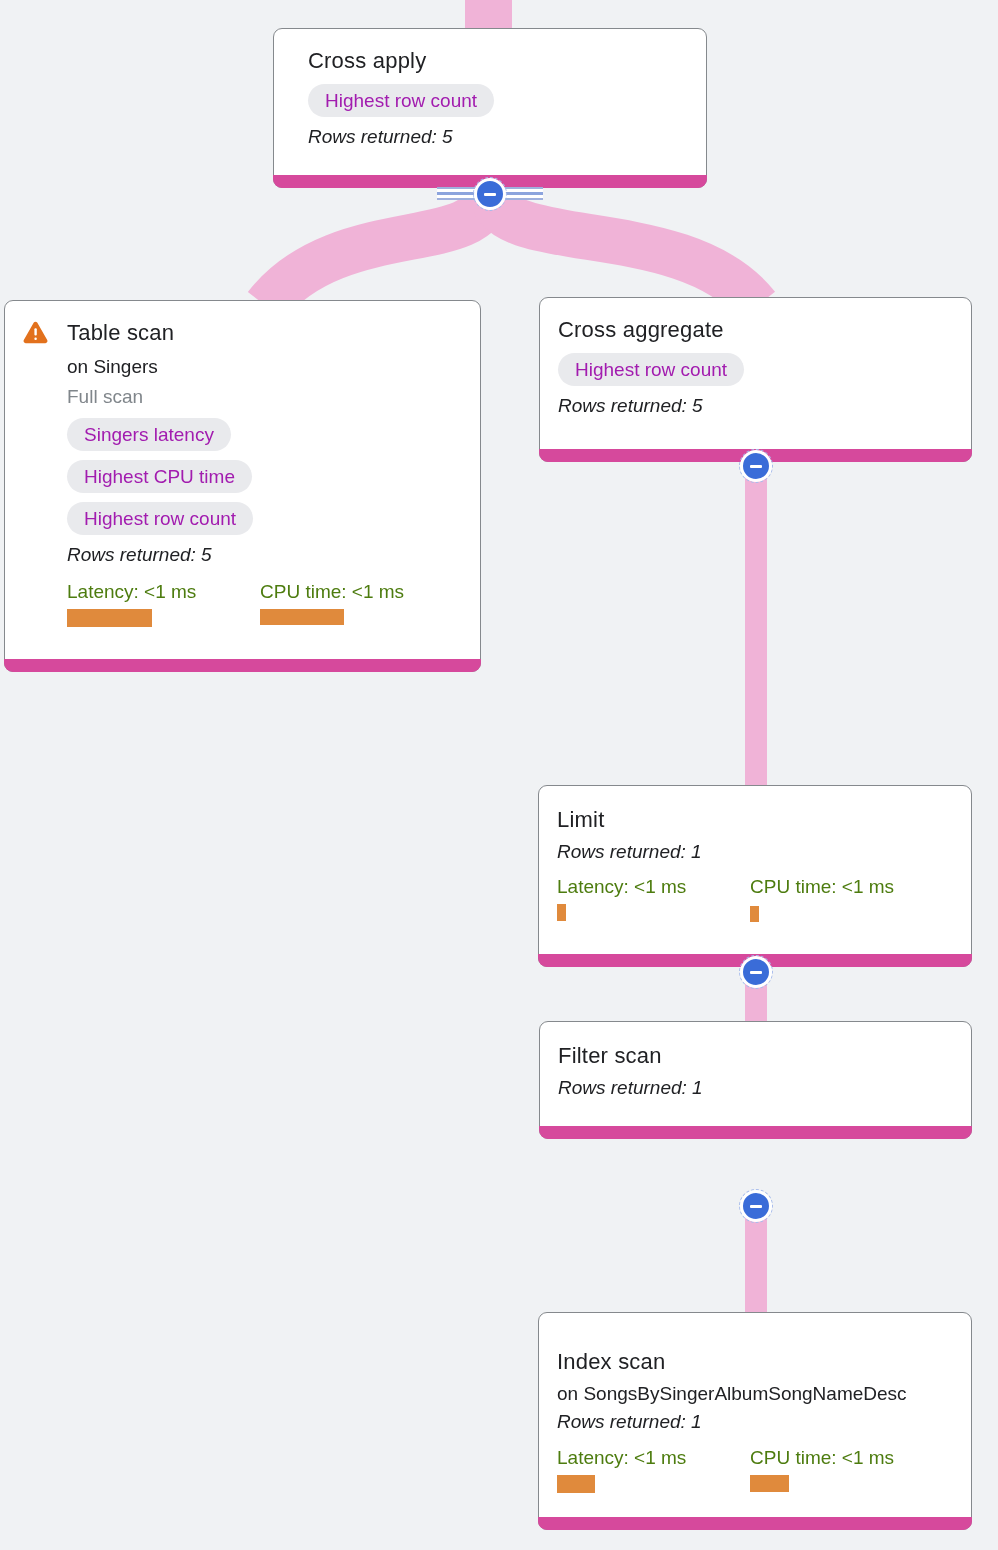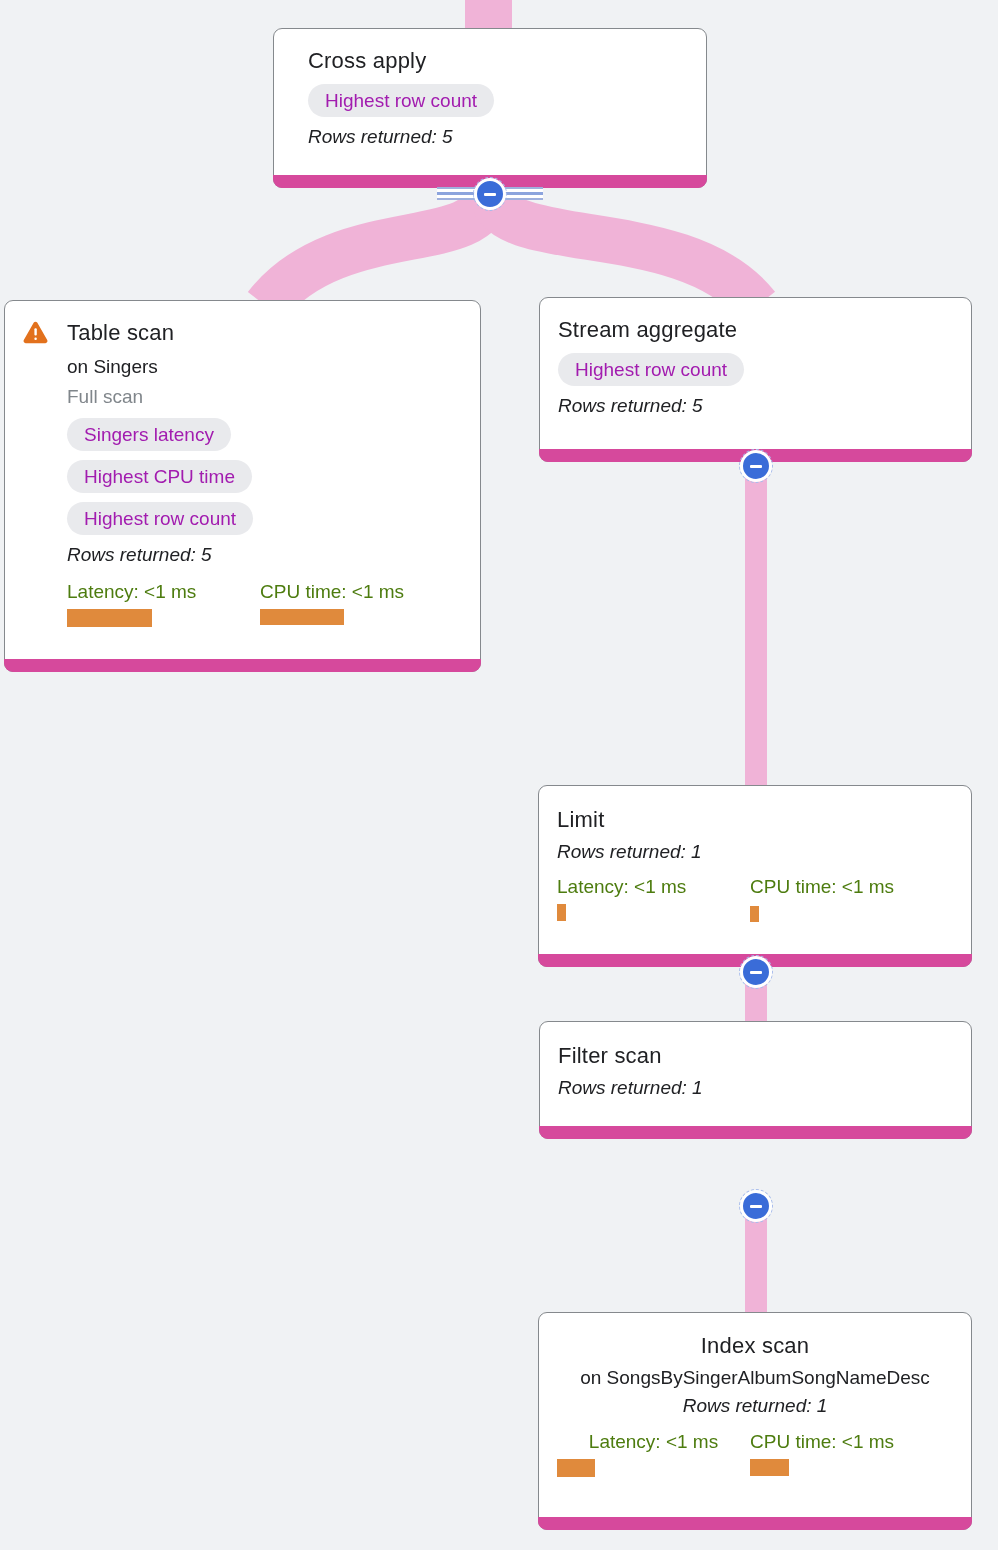--- a/index.html
+++ b/index.html
@@ -192,21 +192,21 @@
           <div class="stat-label">CPU time: &lt;1 ms</div>
           <div class="stat-bar bar-w84"></div>
         </div>
       </div>
     </div>
     <div class="node-bar"></div>
   </div>
 
   <div class="node" style="left:539px;top:297px;width:433px;height:165px;">
     <div class="node-body">
-      <div class="node-title">Stream aggregate</div>
+      <div class="node-title">Cross aggregate</div>
       <div class="badge">Highest row count</div>
       <div class="rows-line">Rows returned: 5</div>
     </div>
     <div class="node-bar"></div>
   </div>
 
   <button class="collapse-btn" style="left:740px;top:450px;">
     <span class="minus"></span>
   </button>
 
@@ -238,21 +238,21 @@
       <div class="rows-line" style="margin:0;">Rows returned: 1</div>
     </div>
     <div class="node-bar"></div>
   </div>
 
   <button class="collapse-btn" style="left:740px;top:1190px;">
     <span class="minus"></span>
   </button>
 
   <div class="node" style="left:538px;top:1312px;width:434px;height:218px;">
-    <div class="node-body" style="padding-top:20px;text-align:center;">
+    <div class="node-body" style="padding-top:36px;">
       <div class="node-title" style="margin-bottom:8px;">Index scan</div>
       <div class="node-subtitle" style="margin-bottom:6px;">on SongsBySingerAlbumSongNameDesc</div>
       <div class="rows-line" style="margin:0;">Rows returned: 1</div>
       <div class="stats-row" style="margin-top:14px;">
         <div class="stat-col">
           <div class="stat-label">Latency: &lt;1 ms</div>
           <div class="stat-bar bar-w38"></div>
         </div>
         <div class="stat-col col2">
           <div class="stat-label">CPU time: &lt;1 ms</div>

